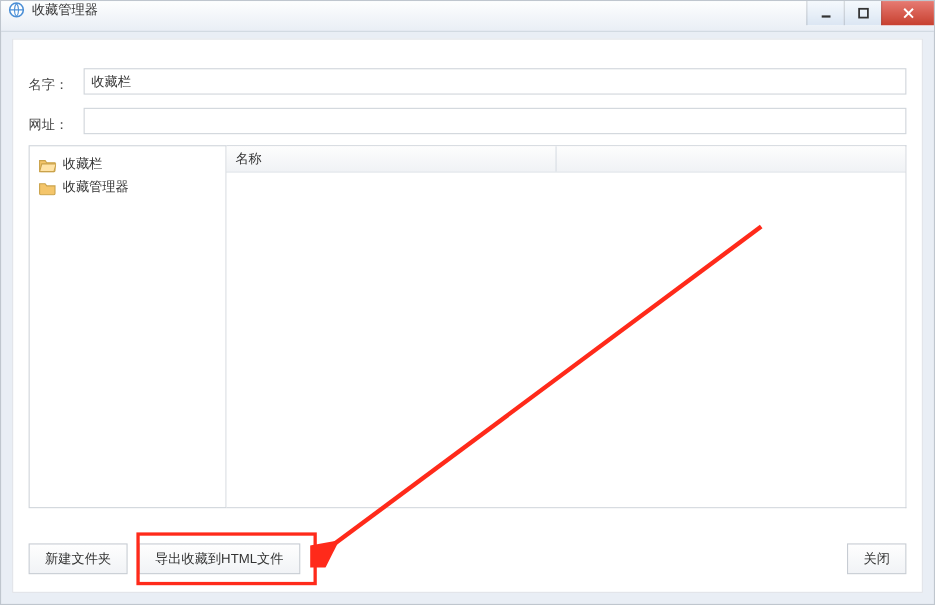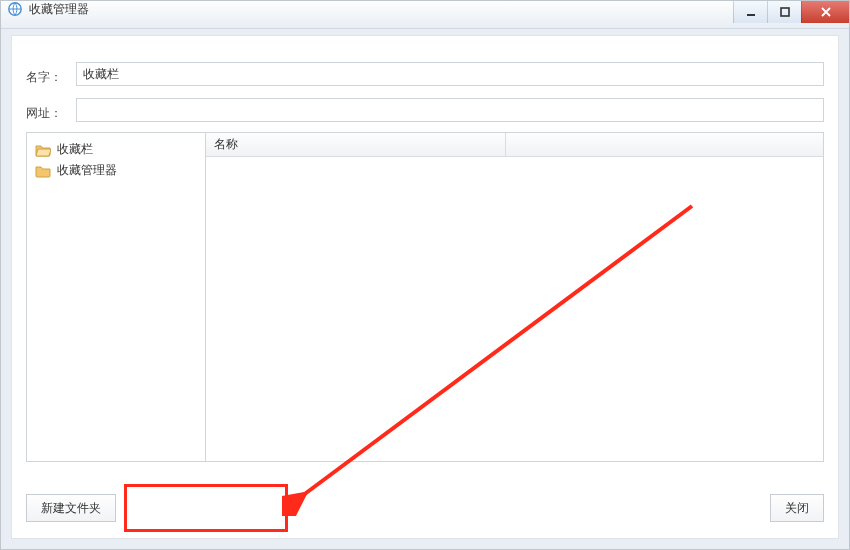--- a/index.html
+++ b/index.html
@@ -111,20 +111,21 @@
       <div class="grid-head">
         <div class="grid-col col-name">名称</div>
         <div class="grid-col col-tail"></div>
       </div>
       <div class="grid-body"></div>
     </div>
   </div>
 
   <div class="footer">
     <button class="btn">新建文件夹</button>
+    <button class="btn">导出收藏到HTML文件</button>
     <div class="spacer"></div>
     <button class="btn">关闭</button>
   </div>
 
   <div class="annot-box" style="left:112px; bottom:6px; width:164px; height:48px;"></div>
   <svg class="annot-arrow" style="left:270px; top:160px; width:430px; height:320px;" viewBox="0 0 430 320">
     <defs>
       <marker id="ah" markerWidth="14" markerHeight="12" refX="2" refY="6" orient="auto">
         <path d="M12 0 L0 6 L12 12 z" fill="#ff2a1a"></path>
       </marker>

